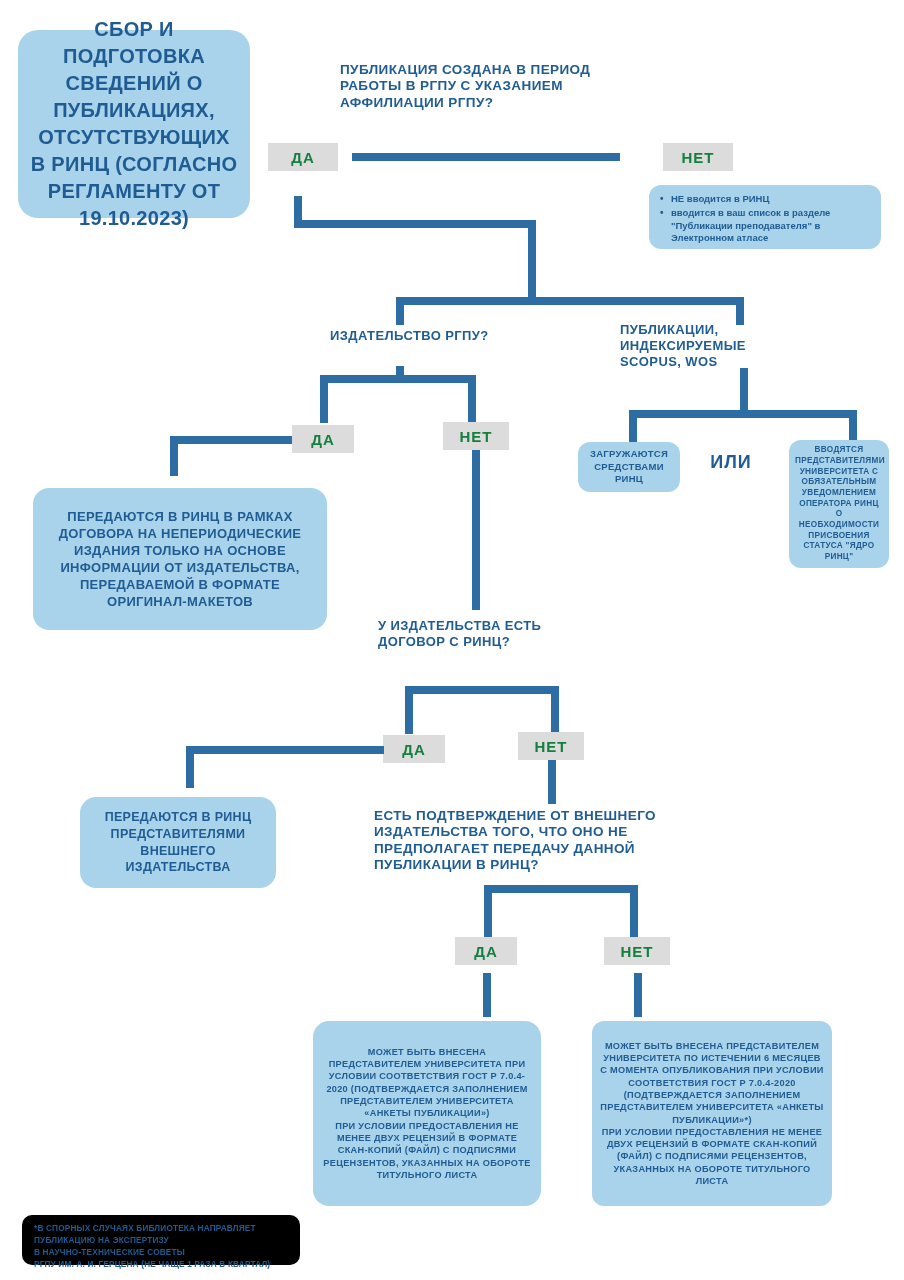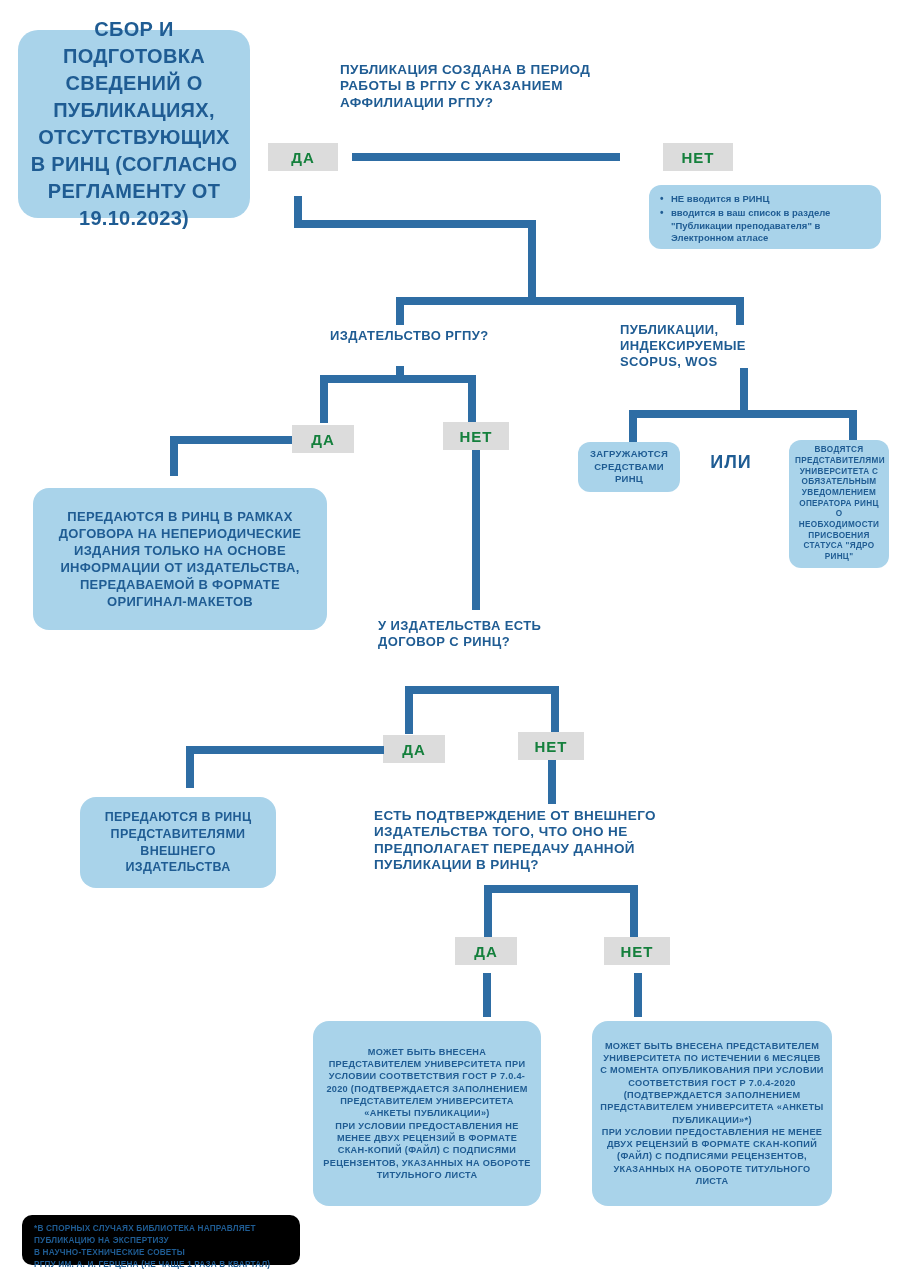--- a/index.html
+++ b/index.html
@@ -141,21 +141,21 @@
   #dec-con-no  { left: 518px; top: 732px; width: 66px; height: 28px; font-size: 15px; }
 
   #box-external { left: 80px; top: 797px; width: 196px; height: 91px; font-size: 12.5px; line-height: 1.35; padding: 20px 10px; }
 
   #q-confirm { left: 374px; top: 808px; width: 340px; font-size: 13.5px; }
 
   #dec-conf-yes { left: 455px; top: 937px; width: 62px; height: 28px; font-size: 15px; }
   #dec-conf-no  { left: 604px; top: 937px; width: 66px; height: 28px; font-size: 15px; }
 
   #box-result-yes { left: 313px; top: 1021px; width: 228px; height: 185px; font-size: 9.2px; line-height: 1.34; padding: 8px 8px; }
-  #box-result-no  { left: 592px; top: 1021px; width: 240px; height: 185px; font-size: 9.2px; line-height: 1.34; padding: 8px 8px; }
+  #box-result-no  { left: 592px; top: 1021px; width: 240px; height: 185px; font-size: 9.2px; line-height: 1.34; padding: 8px 8px; border-radius: 12px; }
 
   #footnote { left: 22px; top: 1215px; width: 278px; height: 50px; }
 </style>
 </head>
 <body>
 
 <div id="canvas">
 
   <div class="blue-box" id="title-box">
     <div class="inner">СБОР И ПОДГОТОВКА СВЕДЕНИЙ О ПУБЛИКАЦИЯХ, ОТСУТСТВУЮЩИХ В РИНЦ (СОГЛАСНО РЕГЛАМЕНТУ ОТ 19.10.2023)</div>

